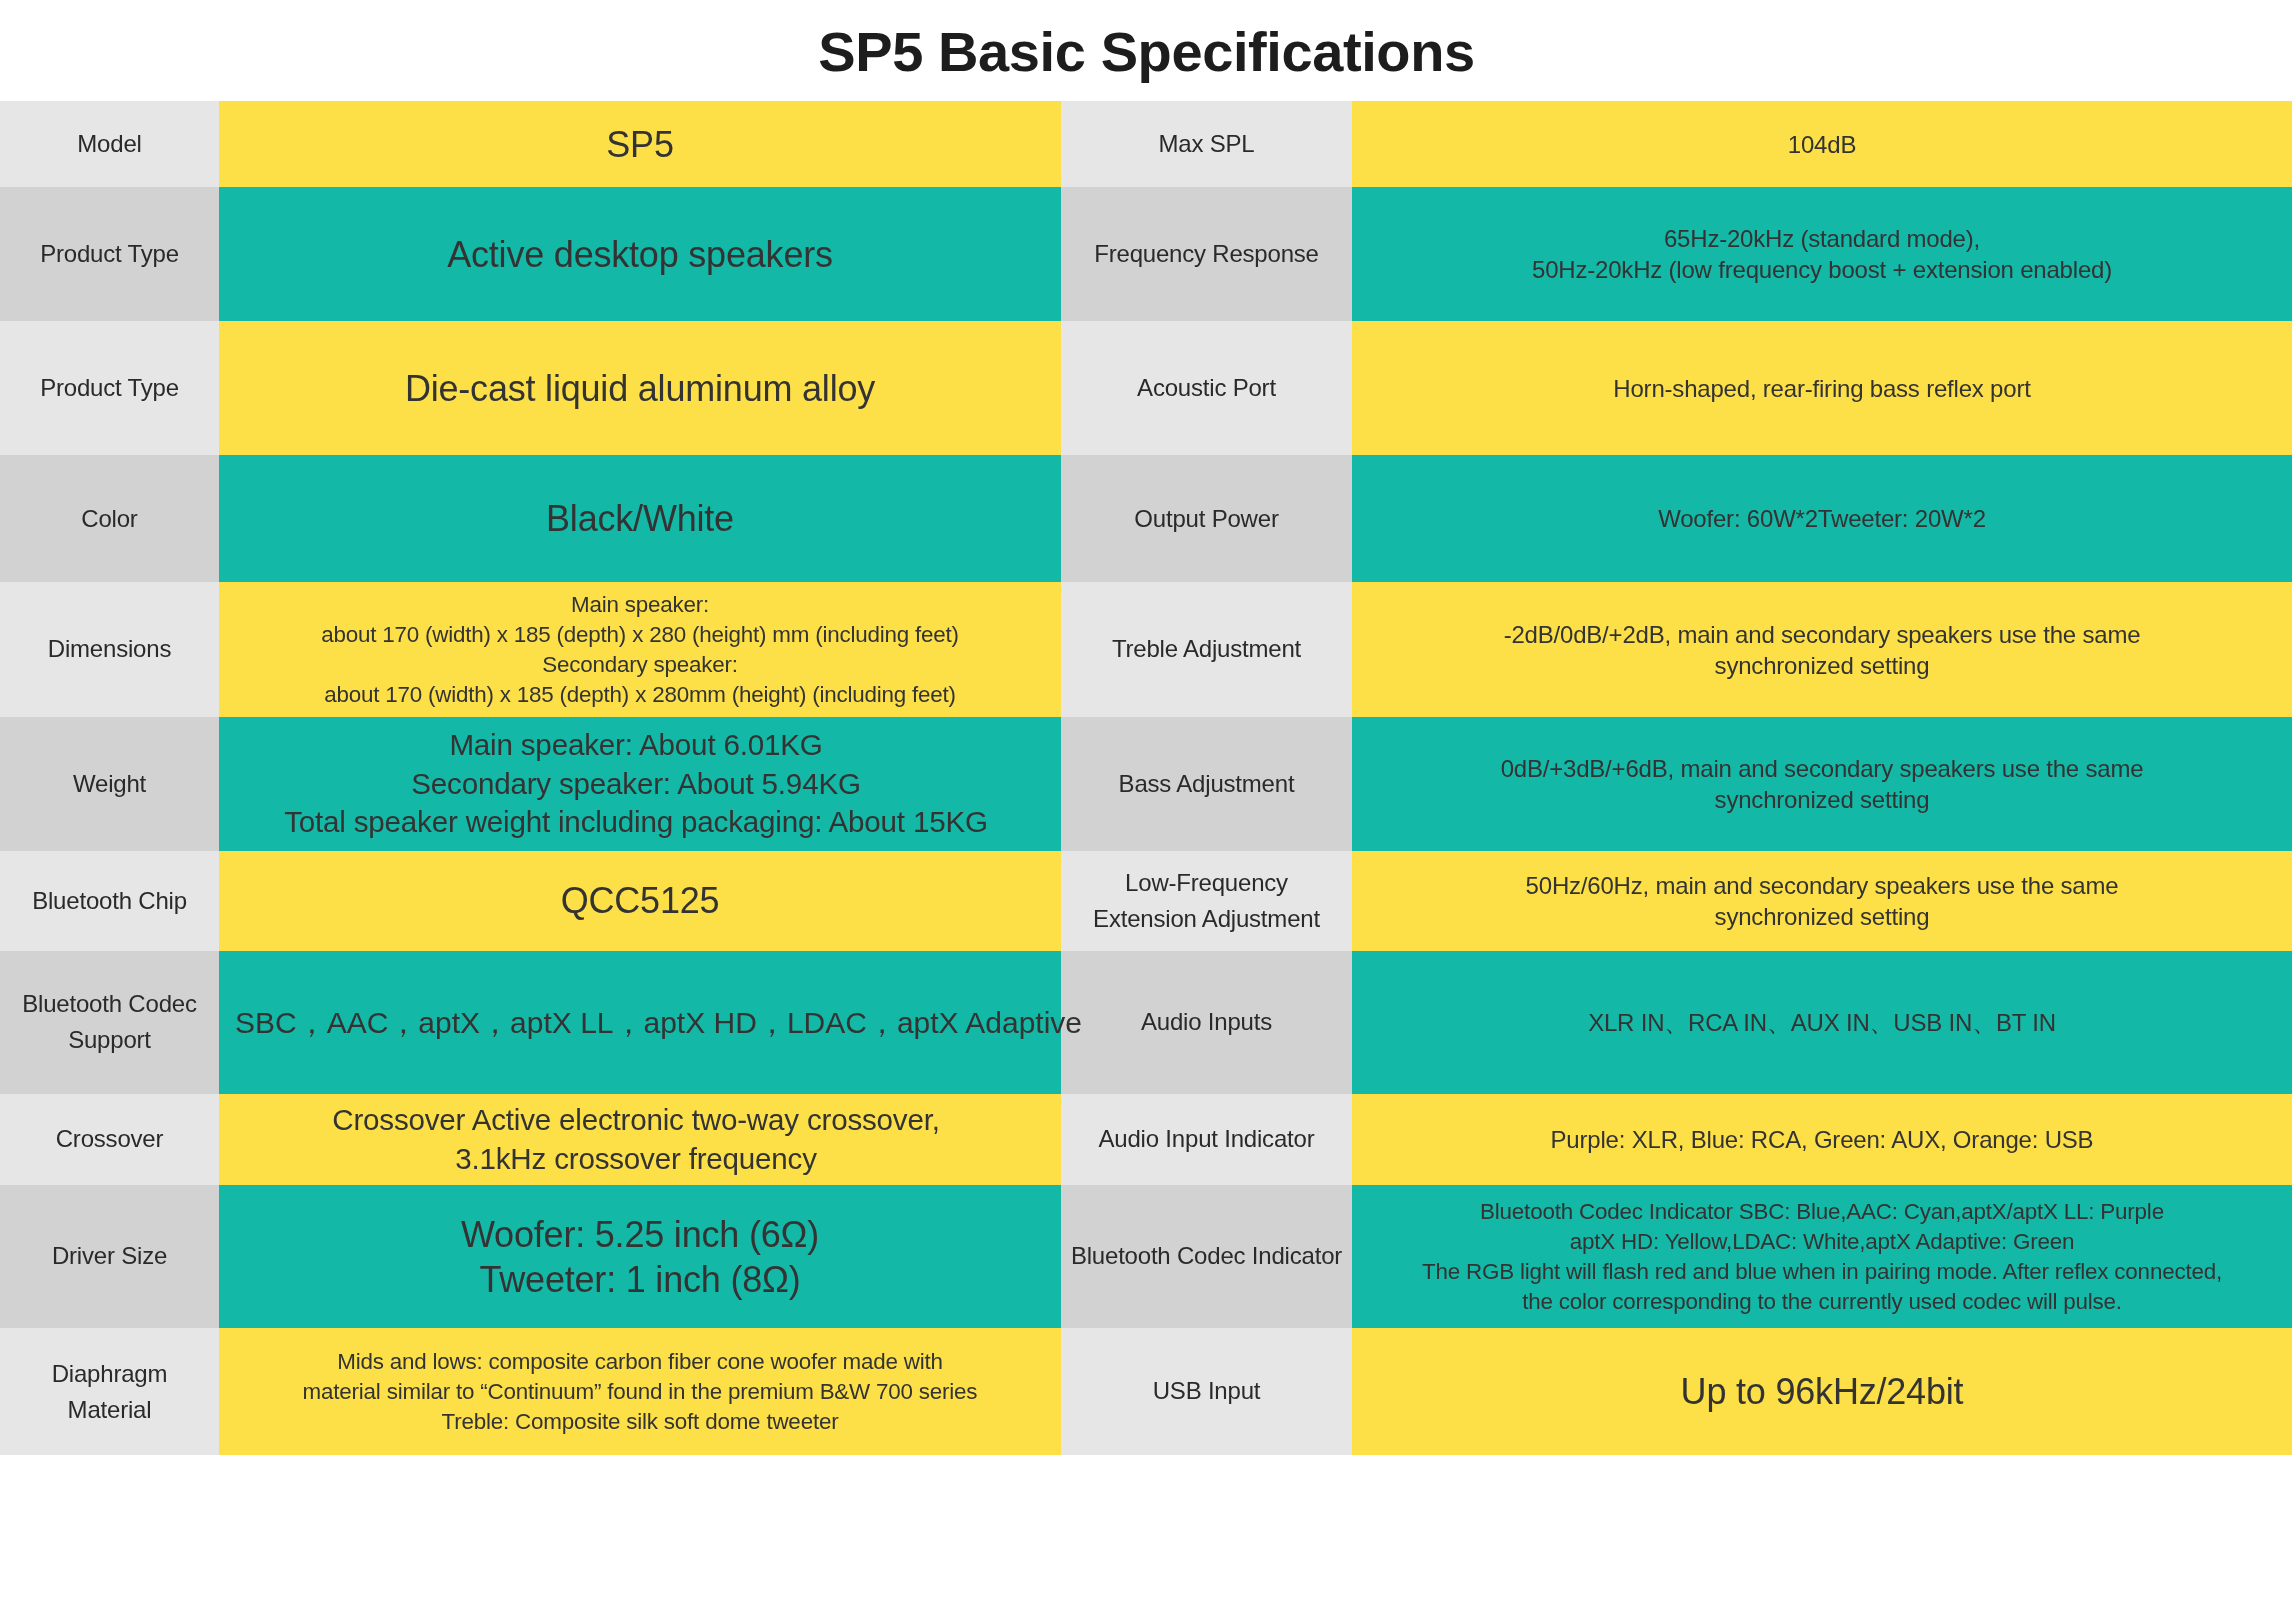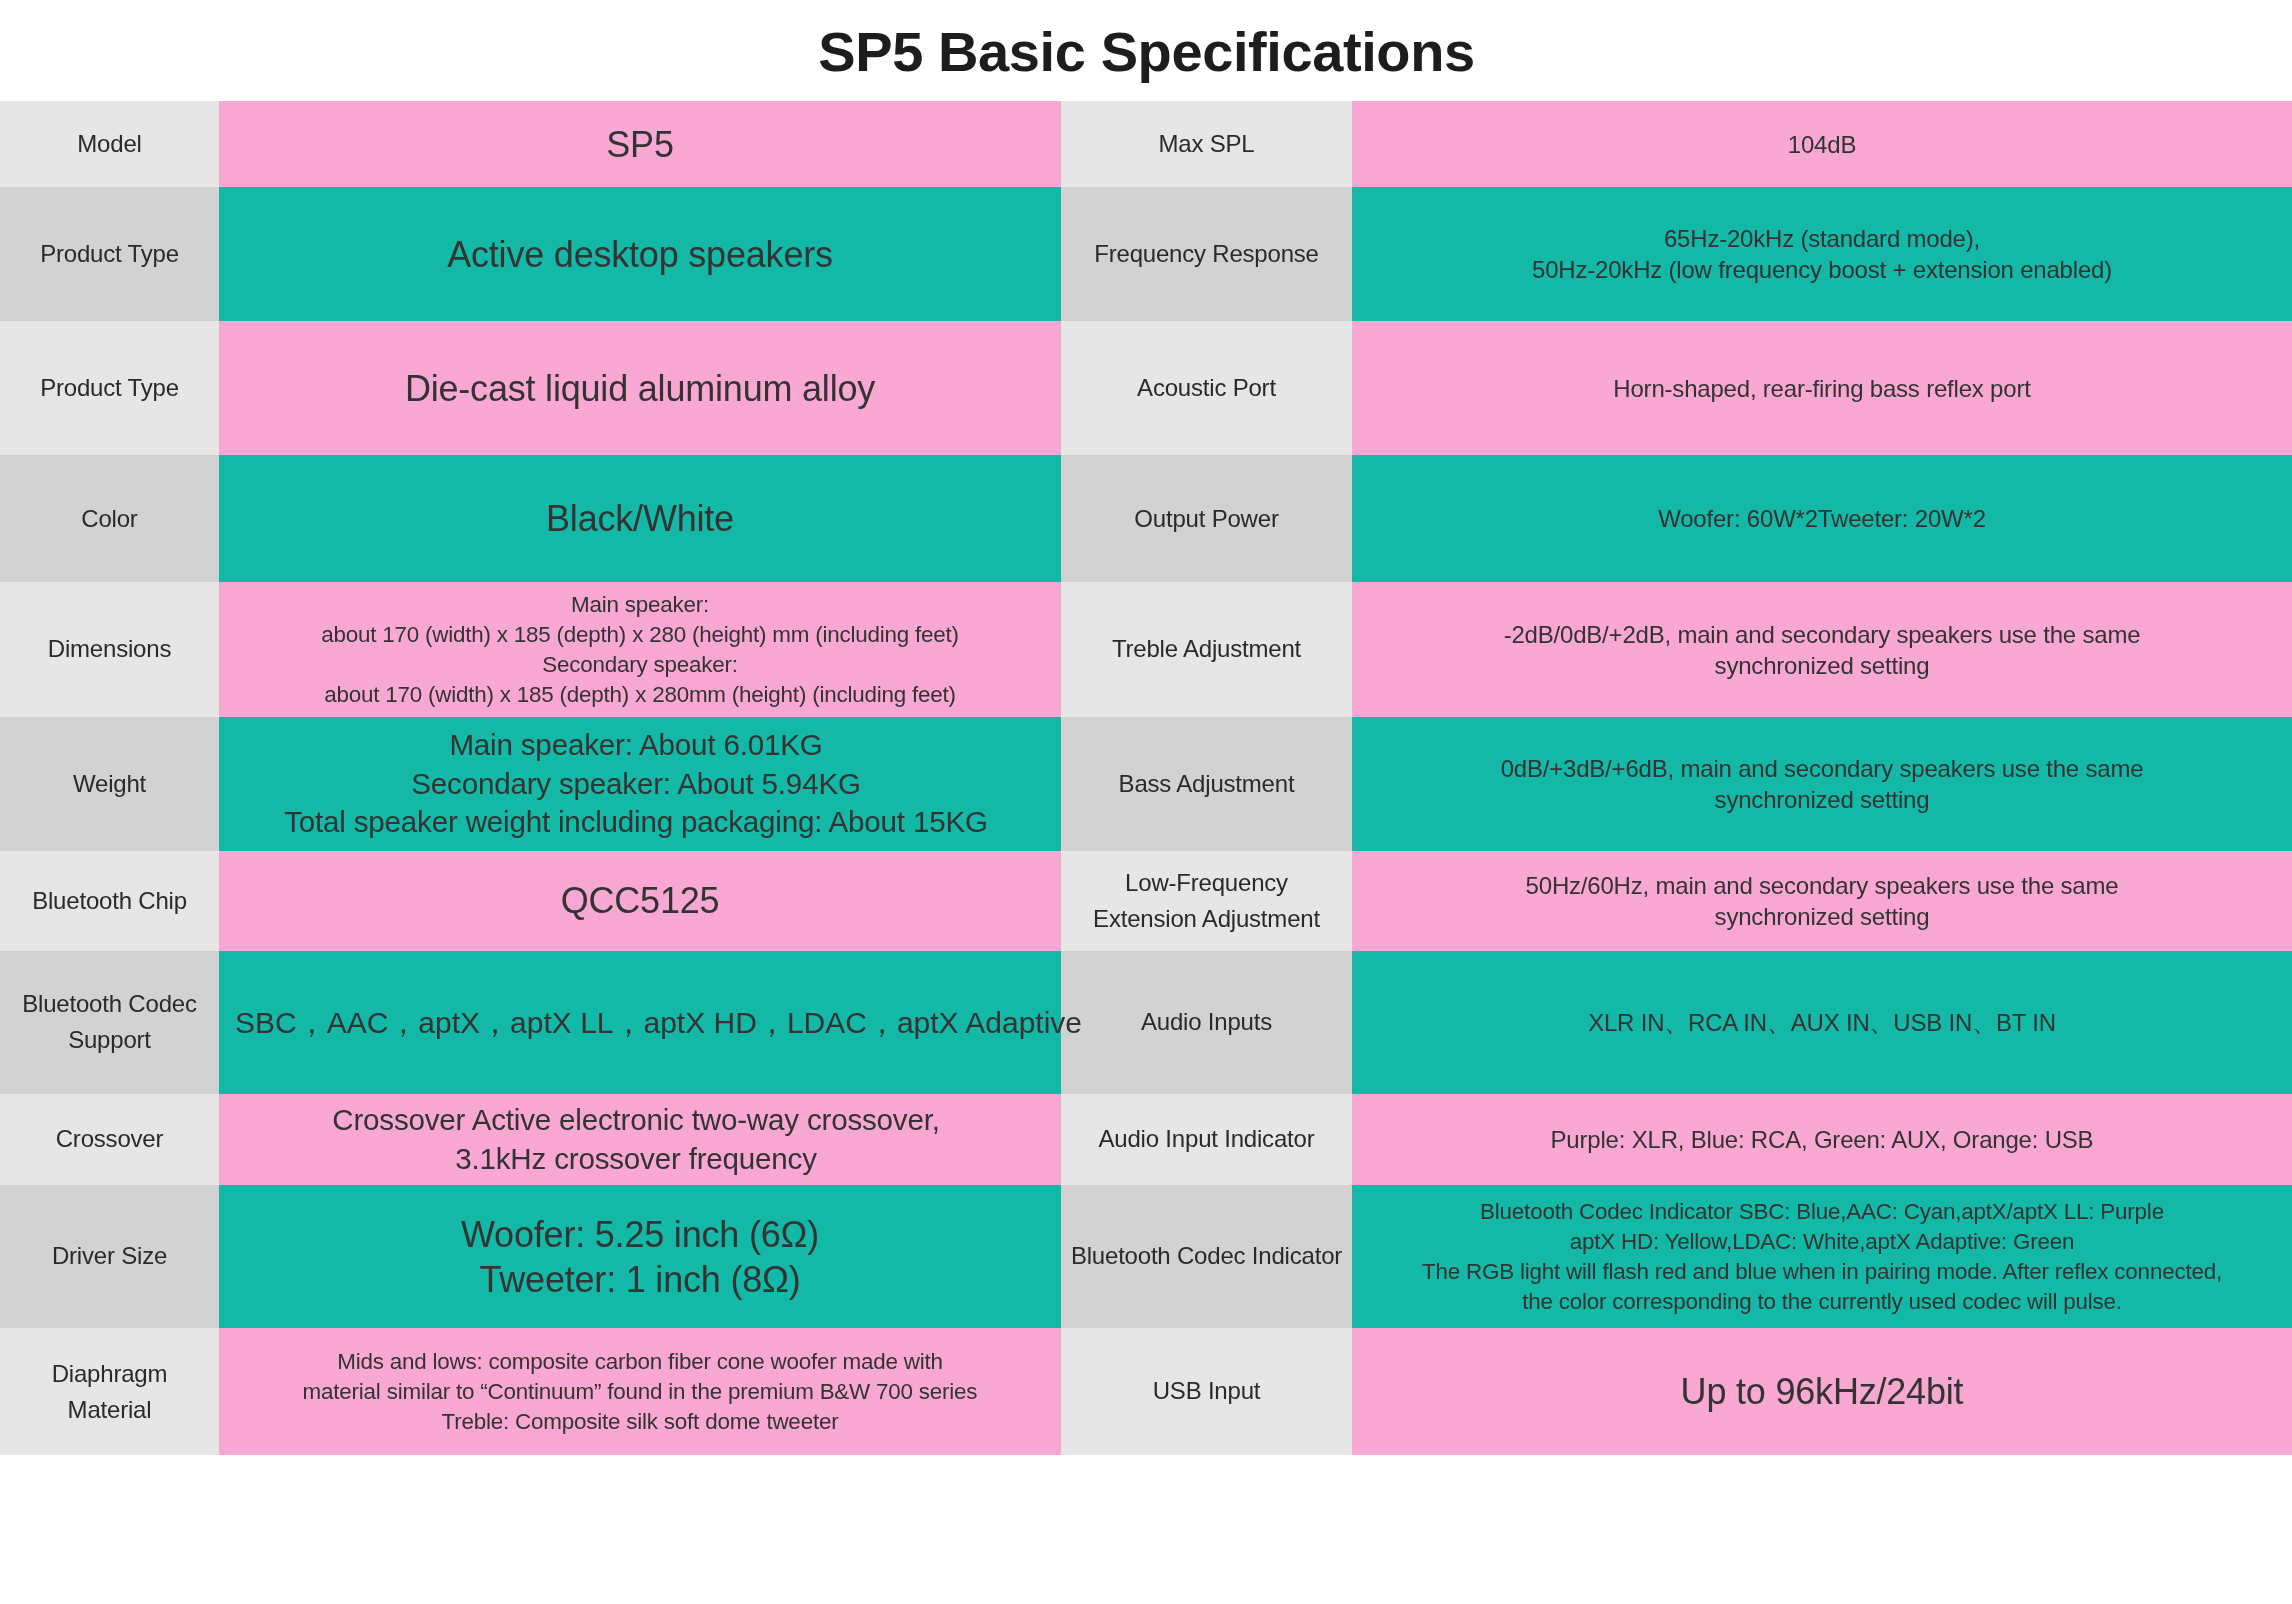--- a/index.html
+++ b/index.html
@@ -65,21 +65,21 @@
   td.label.shade-b { background: #d2d2d2; }
 
   
   td.value {
     font-size: 24px;
     line-height: 1.30;
     color: #333333;
     padding: 7.2px 16px;
     letter-spacing: -0.2px;
   }
-  td.value.shade-a { background: #f9a8d4; }
+  td.value.shade-a { background: #fde047; }
   td.value.shade-b { background: #14b8a6; }
 
   
   td.value.big { font-size: 36px; line-height: 1.25; }
   td.value.mid { font-size: 29.6px; line-height: 1.3; padding-left: 8px; }
   td.value.codec { font-size: 30px; letter-spacing: 0px; white-space: nowrap; }
   td.value.small { font-size: 22.4px; line-height: 1.34; }
 
   td.label.two-line { line-height: 1.5; }
 

